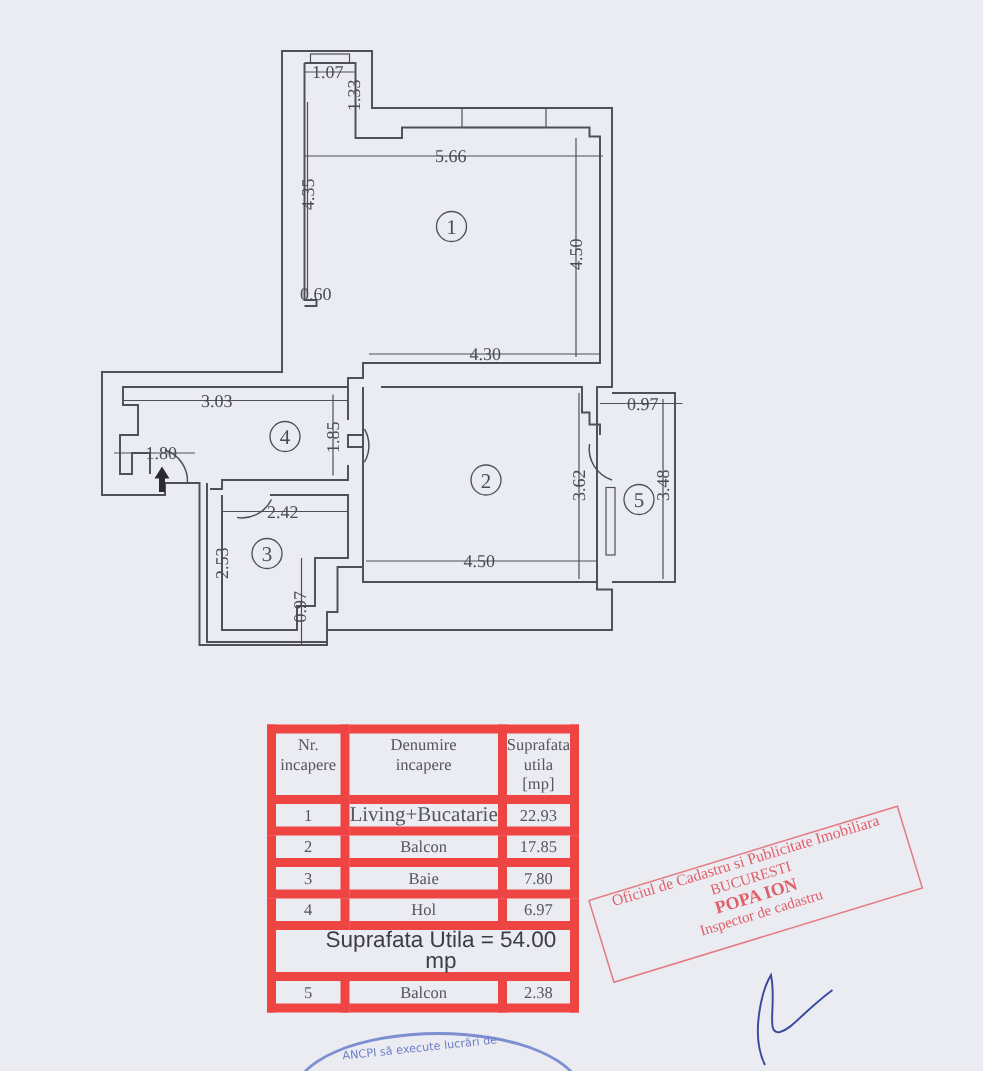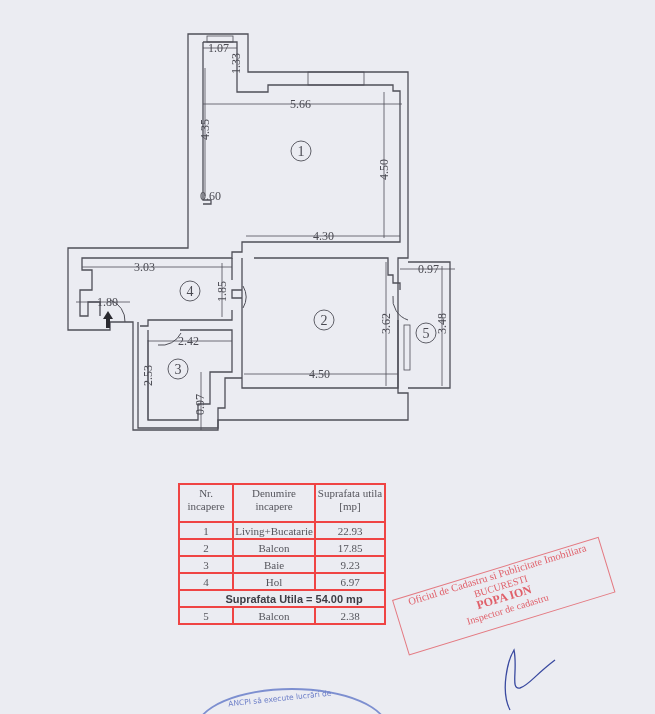--- a/index.html
+++ b/index.html
@@ -1,25 +1,25 @@
 <!DOCTYPE html>
 <html><head>
 <meta charset="utf-8">
 <style>
   html,body{margin:0;padding:0;}
   body{width:655px;height:714px;background:#ebecf2;position:relative;overflow:hidden;font-family:"Liberation Serif",serif;}
   #plan{position:absolute;left:0;top:0;}
   .dim{font-family:"Liberation Serif",serif;font-size:12px;fill:#4a4a52;}
   .room-num{font-family:"Liberation Serif",serif;font-size:14px;fill:#4a4a52;}
   table.areas{position:absolute;left:178px;top:483px;width:208px;border-collapse:collapse;font-family:"Liberation Serif",serif;color:#55555c;background:#ebecf2;}
-  table.areas td,table.areas th{border:2px solid #ef4444;text-align:center;padding:0;font-weight:normal;}
+  table.areas td,table.areas th{border:6px solid #ef4444;text-align:center;padding:0;font-weight:normal;}
   table.areas th{font-size:11px;line-height:13px;height:34px;vertical-align:top;padding-top:2px;}
   table.areas td{font-size:11px;height:15px;line-height:14px;}
-  table.areas td.name-small{font-size:11px;}
-  table.areas td.sum{font-family:"Liberation Sans",sans-serif;font-weight:bold;font-size:11px;color:#3d3d45;padding-left:24px;}
+  table.areas td.name-small{font-size:14px;}
+  table.areas td.sum{font-family:"Liberation Sans",sans-serif;font-weight:normal;font-size:15px;color:#3d3d45;padding-left:24px;}
   .stamp{position:absolute;left:392px;top:600px;width:214px;height:56px;border:1.5px solid #e47a82;transform:rotate(-17deg);transform-origin:left top;color:#e0606a;font-family:"Liberation Serif",serif;text-align:center;}
   .stamp .l1{font-size:10.5px;line-height:12px;}
   .stamp .l2{font-size:10px;line-height:11px;}
   .stamp .l3{font-size:12px;font-weight:bold;line-height:13px;}
   .stamp .l4{font-size:10px;line-height:11px;}
   .seal{position:absolute;left:195px;top:688px;width:190px;height:80px;border:2px solid #7d8fd0;border-radius:50%;}
   .seal-text{position:absolute;left:228px;top:694px;font-family:"DejaVu Sans",sans-serif;font-size:7.5px;color:#6d7fc8;transform:rotate(-6deg);}
 </style>
 </head>
 <body>
@@ -122,21 +122,21 @@
     <td>22.93</td>
   </tr>
   <tr>
     <td>2</td>
     <td>Balcon</td>
     <td>17.85</td>
   </tr>
   <tr>
     <td>3</td>
     <td>Baie</td>
-    <td>9.23</td>
+    <td>7.80</td>
   </tr>
   <tr>
     <td>4</td>
     <td>Hol</td>
     <td>6.97</td>
   </tr>
   <tr>
     <td colspan="3" class="sum">Suprafata Utila  =  54.00 mp</td>
   </tr>
   <tr>

